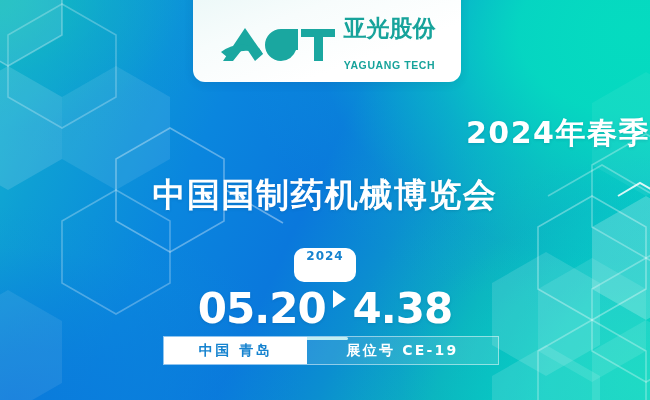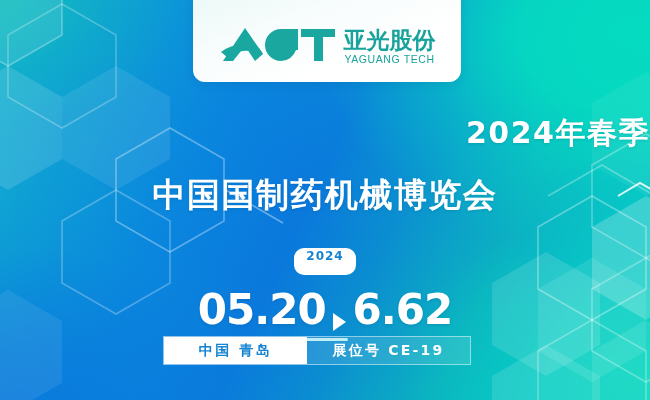--- a/index.html
+++ b/index.html
@@ -83,42 +83,42 @@
     border-radius: 0 0 12px 12px;
     box-shadow: 0 2px 10px rgba(0,40,70,0.10);
     display: flex;
     align-items: flex-end;
     justify-content: center;
     padding-bottom: 12px;
     box-sizing: border-box;
   }
   .logo-row {
     display: flex;
-    align-items: center;
+    align-items: flex-end;
     gap: 7px;
   }
   .logo-mark { display: block; }
   .logo-cn-block {
     display: flex;
     flex-direction: column;
     align-items: stretch;
     line-height: 1;
   }
   .logo-cn {
     font-size: 23px;
     font-weight: 700;
     color: #17a39b;
     letter-spacing: 0px;
     white-space: nowrap;
     font-family: "DejaVu Sans", "Liberation Sans", sans-serif;
   }
   .logo-en {
-    margin-top: 2px;
+    margin-top: 20px;
     font-size: 10.5px;
-    font-weight: 400;
+    font-weight: 700;
     color: #17a39b;
     letter-spacing: 0.6px;
     white-space: nowrap;
     text-align: center;
   }
 
   
   .title-block {
     position: absolute;
     left: 0;
@@ -155,29 +155,29 @@
     top: 246px;
     text-align: center;
   }
   .year-pill {
     display: inline-block;
     background: #ffffff;
     color: #1683cf;
     font-size: 12px;
     font-weight: 700;
     letter-spacing: 1px;
-    padding: 2px 12px 13px;
+    padding: 2px 12px 20px;
     border-radius: 10px;
     line-height: 1;
     font-family: "DejaVu Sans", "Liberation Sans", sans-serif;
   }
   .date-line {
-    margin-top: 14px;
-    display: flex;
-    align-items: flex-end;
+    margin-top: 6px;
+    display: flex;
+    align-items: flex-start;
     justify-content: center;
     gap: 7px;
     color: #ffffff;
   }
   .date-num {
     font-size: 42px;
     font-weight: 700;
     letter-spacing: -1px;
     line-height: 1;
     font-family: "DejaVu Sans", "Liberation Sans", sans-serif;
@@ -197,21 +197,21 @@
     height: 3px;
     background: #b9ecf2;
     border-radius: 2px;
   }
 
   
   .venue-bar {
     position: absolute;
     left: 163px;
     top: 336px;
-    width: 308px;
+    width: 336px;
     height: 29px;
     display: flex;
     border: 1px solid rgba(255,255,255,0.55);
     box-sizing: border-box;
   }
   .venue-city {
     flex: 0 0 143px;
     background: #ffffff;
     color: #1683cf;
     display: flex;
@@ -336,21 +336,21 @@
   <div class="title-block">
     <div class="title-1">2024年春季</div>
     <div class="title-2">中国国制药机械博览会</div>
   </div>
 
   <div class="date-block">
     <span class="year-pill">2024</span>
     <div class="date-line">
       <span class="date-num">05.20</span>
       <span class="date-arrow"></span>
-      <span class="date-num">6.62</span>
+      <span class="date-num">4.38</span>
     </div>
     <div class="date-rule"></div>
   </div>
 
   <div class="venue-bar">
     <div class="venue-city">中国 青岛</div>
     <div class="venue-booth">展位号 CE-19</div>
   </div>
 
 </div>

